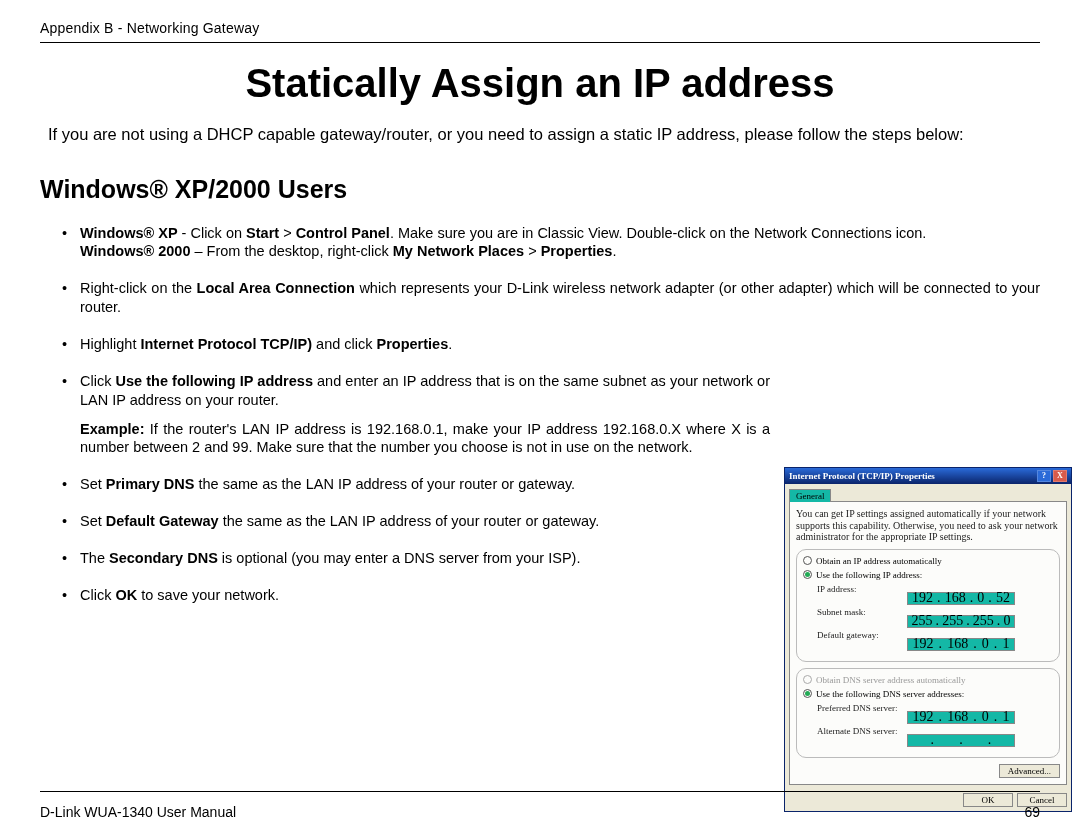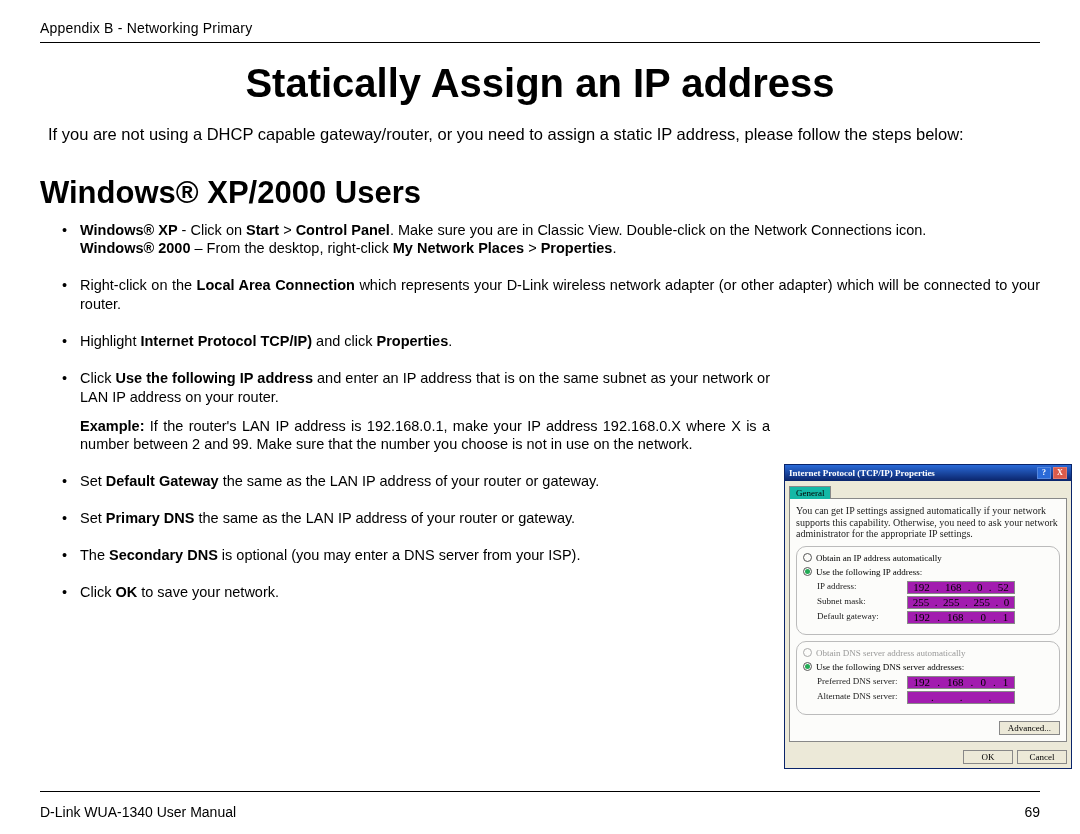--- a/index.html
+++ b/index.html
@@ -22,22 +22,22 @@
     font-size: 40px;
     text-align: center;
     margin-bottom: 18px;
     letter-spacing: 0px;
   }
   p.intro { font-size: 16.5px; line-height: 1.25; text-align: justify; margin-bottom: 30px; margin-left: 8px; }
   h2.section {
     font-family: "Arial Narrow", Arial, sans-serif;
     font-stretch: condensed;
     font-weight: 800;
-    font-size: 31px;
-    margin-bottom: 10px;
+    font-size: 25px;
+    margin-bottom: 20px;
   }
   .columns { display: flex; gap: 14px; }
   .left { flex: 1; }
   .right { width: 256px; padding-top: 132px; }
   ul.bullets { list-style: none; padding-left: 40px; }
   ul.bullets > li { position: relative; font-size: 14.5px; line-height: 1.3; margin-bottom: 18px; text-align: justify; }
   ul.bullets > li::before { content: "•"; position: absolute; left: -18px; top: 0; }
   ul.bullets > li.narrow { padding-right: 0; }
   .footer { display: flex; justify-content: space-between; font-size: 14px; position: absolute; bottom: 14px; left: 40px; right: 40px; }
   b { font-weight: bold; }
@@ -92,39 +92,39 @@
   .desc { font-size: 10px; line-height: 1.15; margin-bottom: 6px; color: #222; }
   .group { border: 1px solid #bbb; border-radius: 10px; padding: 6px 12px 8px 6px; margin-bottom: 6px; }
   .radio-row { display: flex; align-items: center; font-size: 9px; margin-bottom: 4px; gap: 4px; }
   .radio {
     width: 9px; height: 9px; border: 1px solid #555; border-radius: 50%; display: inline-flex; align-items: center; justify-content: center;
   }
   .radio.checked::after { content: ""; width: 5px; height: 5px; background: #2a5; border-radius: 50%; }
   .radio.disabled { border-color: #aaa; }
   .field-row { display: flex; align-items: flex-start; margin: 2px 0 2px 14px; font-size: 9px; }
   .field-row .lbl { width: 90px; color: #222; }
-  .ip-box { border: 1px solid #888; background: #a21caf; width: 108px; height: 13px; display: flex; align-items: center; justify-content: space-around; font-size: 11px; padding: 0 2px; }
+  .ip-box { border: 1px solid #888; background: #14b8a6; width: 108px; height: 13px; display: flex; align-items: center; justify-content: space-around; font-size: 14px; padding: 0 2px; margin-top: 8px; }
   .ip-box span.dot { color: #000; }
   .ip-box.empty span.oct { visibility: hidden; }
   .btn {
     border: 1px solid #888;
     background: #ece9d8;
     font-size: 9px;
     padding: 1px 8px;
     min-width: 50px;
     text-align: center;
   }
   .adv-row { display: flex; justify-content: flex-end; margin-top: 4px; }
   .dlg-footer { display: flex; justify-content: flex-end; gap: 4px; padding: 4px; }
   .disabled-text { color: #999; }
 </style>
 </head>
 <body>
 
-<div class="header-line">Appendix B - Networking Primary</div>
+<div class="header-line">Appendix B - Networking Gateway</div>
 <hr class="top">
 
 <h1 class="page-title">Statically Assign an IP address</h1>
 
 <p class="intro">If you are not using a DHCP capable gateway/router, or you need to assign a static IP address, please follow the steps below:</p>
 
 <h2 class="section">Windows® XP/2000 Users</h2>
 
 <div class="columns">
   <div class="left">
@@ -145,24 +145,24 @@
     <ul class="bullets">
       <li class="narrow">
         <span>Highlight </span><b>Internet Protocol TCP/IP)</b><span> and click </span><b>Properties</b><span>.</span>
       </li>
       <li class="narrow">
         <span>Click </span><b>Use the following IP address</b><span> and enter an IP address that is on the same subnet as your network or LAN IP address on your router.</span>
         <div style="height:10px"></div>
         <b>Example:</b><span> If the router's LAN IP address is 192.168.0.1, make your IP address 192.168.0.X where X is a number between 2 and 99. Make sure that the number you choose is not in use on the network.</span>
       </li>
       <li class="narrow">
+        <span>Set </span><b>Primary DNS</b><span> the same as the LAN IP address of your router or gateway.</span>
+      </li>
+      <li class="narrow">
         <span>Set </span><b>Default Gateway</b><span> the same as the LAN IP address of your router or gateway.</span>
-      </li>
-      <li class="narrow">
-        <span>Set </span><b>Primary DNS</b><span> the same as the LAN IP address of your router or gateway.</span>
       </li>
       <li class="narrow">
         <span>The </span><b>Secondary DNS</b><span> is optional (you may enter a DNS server from your ISP).</span>
       </li>
       <li class="narrow">
         <span>Click </span><b>OK</b><span> to save your network.</span>
       </li>
     </ul>
   </div>
 

